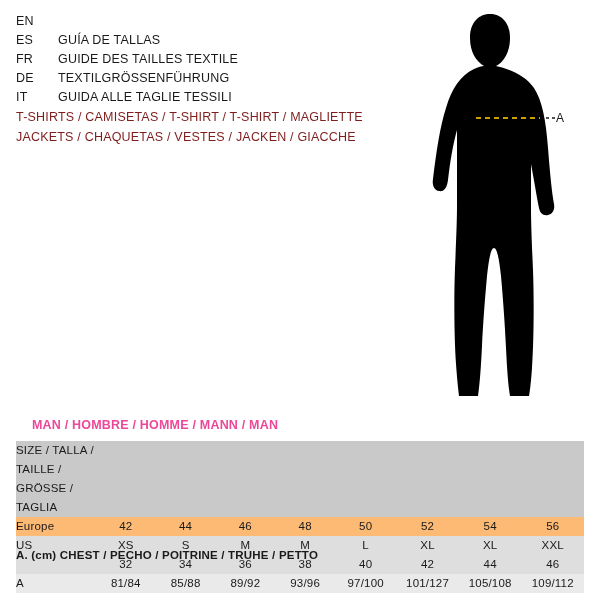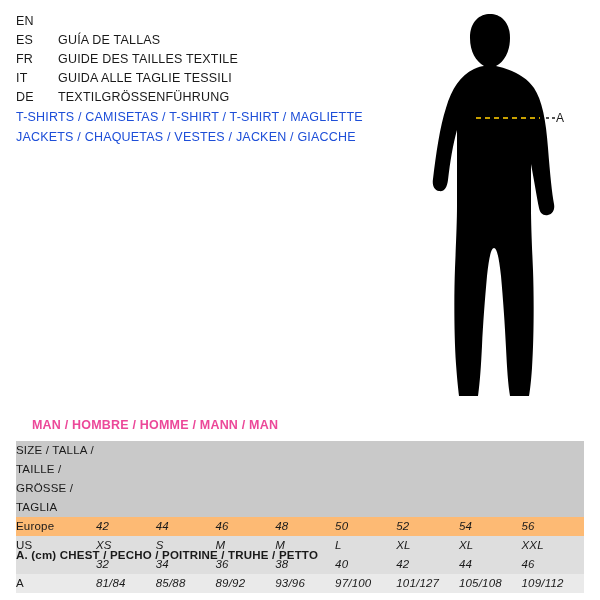--- a/index.html
+++ b/index.html
@@ -48,21 +48,21 @@
   .cat-block {
     position: absolute;
     left: 16px;
     top: 110px;
     width: 400px;
   }
   .cat-line {
     font-size: 12.5px;
     height: 20px;
     letter-spacing: 0.2px;
-    color: #1d4ed8;
+    color: #7f1d1d;
   }
 
   
   .figure-area {
     position: absolute;
     left: 400px;
     top: 8px;
     width: 200px;
     height: 400px;
   }
@@ -114,22 +114,21 @@
   tr.plain td {
     background: #fdba74;
   }
   td.col-label {
     width: 88px;
     padding-left: 2px;
     margin-top: 45px;
   }
   td.col-val {
     width: 68px;
-    text-align: left;
-    font-style: italic;
+    text-align: center;
   }
   .footnote {
     position: absolute;
     left: 16px;
     top: 549px;
     font-size: 11.5px;
     color: #1a1a1a;
     letter-spacing: 0.2px;
     font-weight: bold;
   }
@@ -145,26 +144,26 @@
     </div>
     <div class="lang-row">
       <span class="lang-code">ES</span>
       <span class="lang-text">GUÍA DE TALLAS</span>
     </div>
     <div class="lang-row">
       <span class="lang-code">FR</span>
       <span class="lang-text">GUIDE DES TAILLES TEXTILE</span>
     </div>
     <div class="lang-row">
+      <span class="lang-code">DE</span>
+      <span class="lang-text">TEXTILGRÖSSENFÜHRUNG</span>
+    </div>
+    <div class="lang-row">
       <span class="lang-code">IT</span>
       <span class="lang-text">GUIDA ALLE TAGLIE TESSILI</span>
-    </div>
-    <div class="lang-row">
-      <span class="lang-code">DE</span>
-      <span class="lang-text">TEXTILGRÖSSENFÜHRUNG</span>
     </div>
   </div>
 
   <div class="cat-block">
     <div class="cat-line">T-SHIRTS / CAMISETAS / T-SHIRT / T-SHIRT / MAGLIETTE</div>
     <div class="cat-line">JACKETS / CHAQUETAS / VESTES / JACKEN / GIACCHE</div>
   </div>
 
   <div class="figure-area">
     <svg width="200" height="400" viewBox="0 0 200 400">

